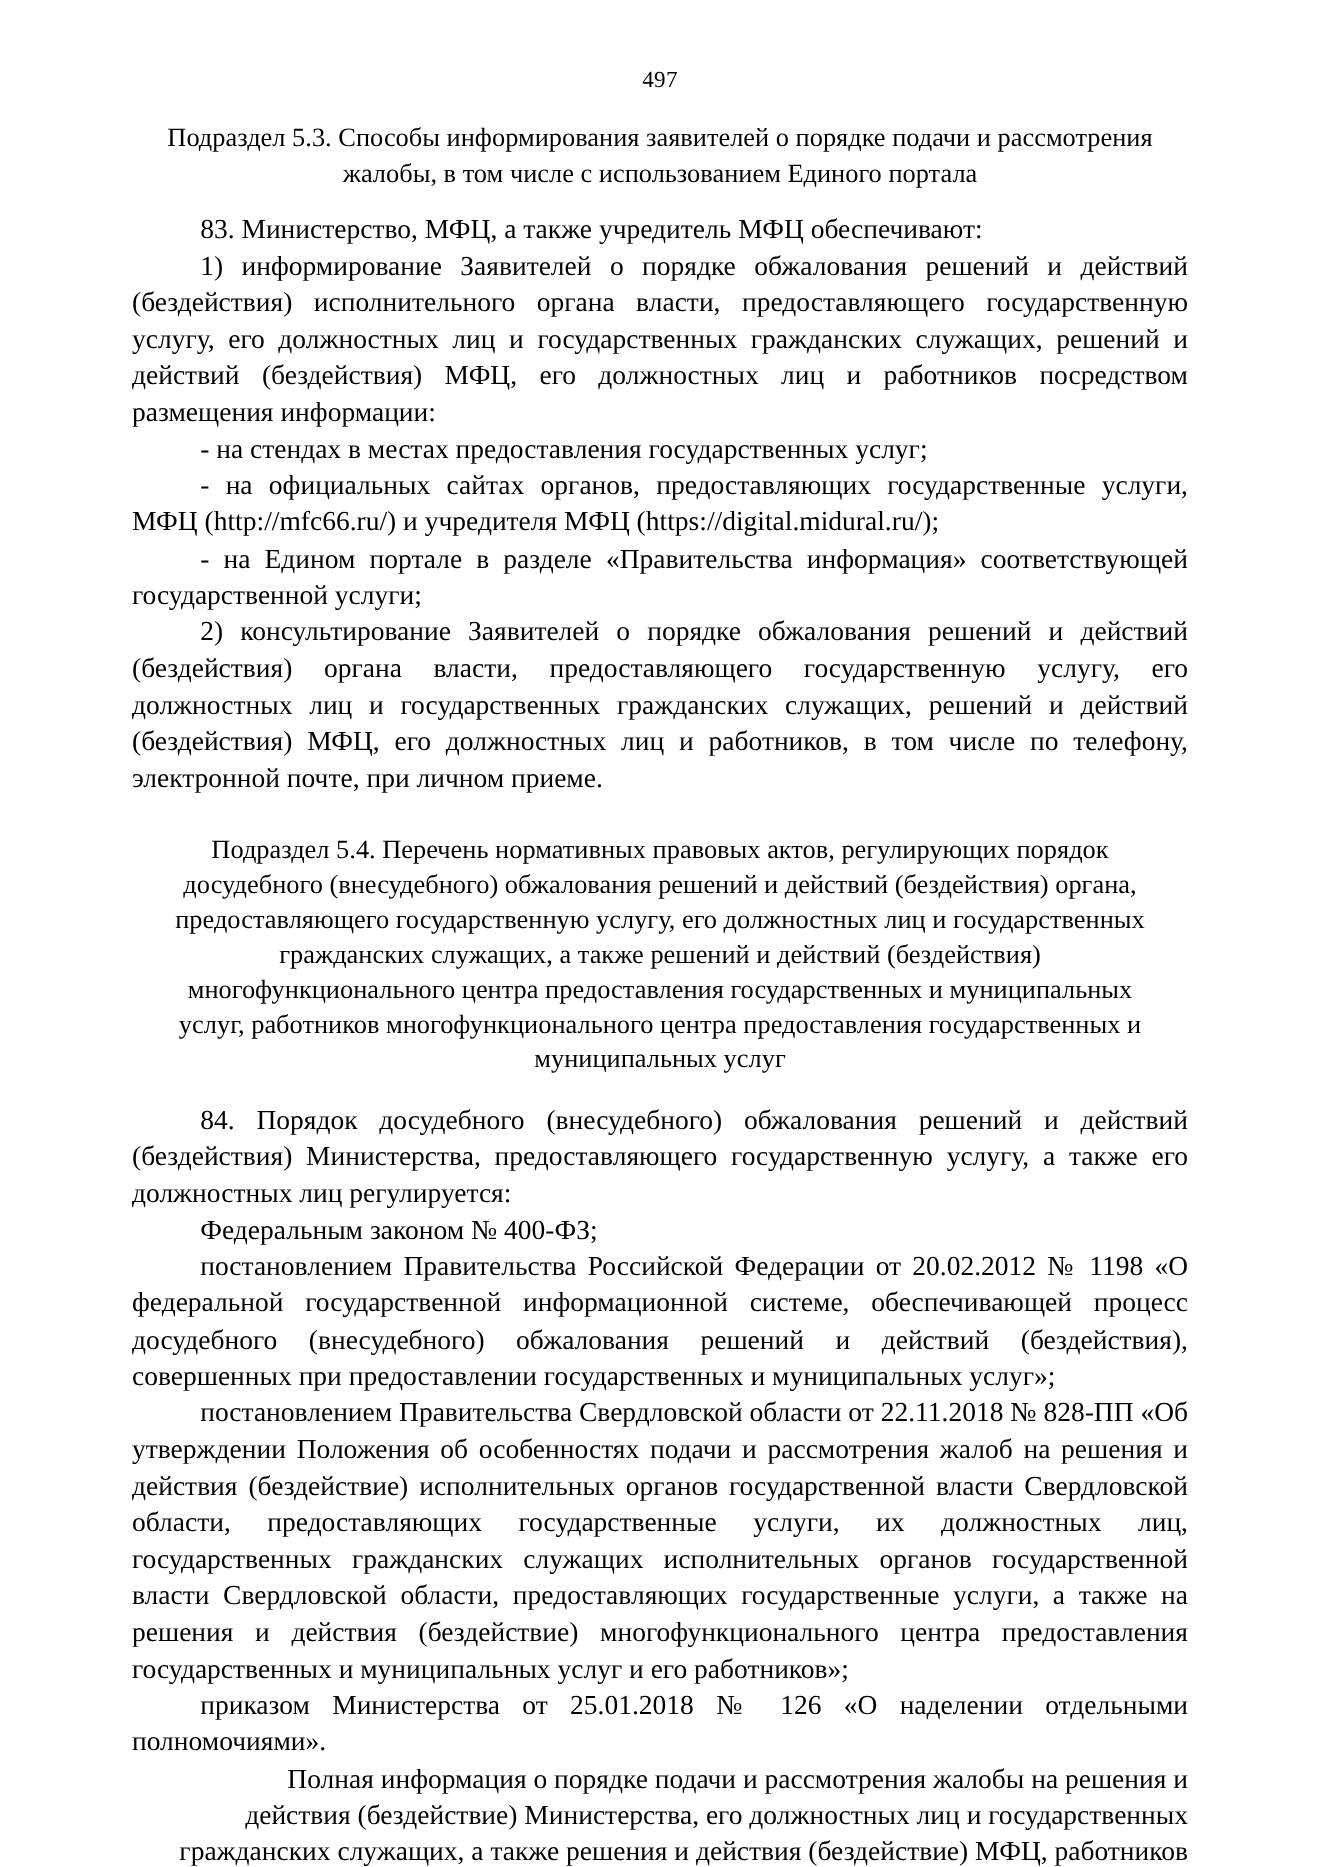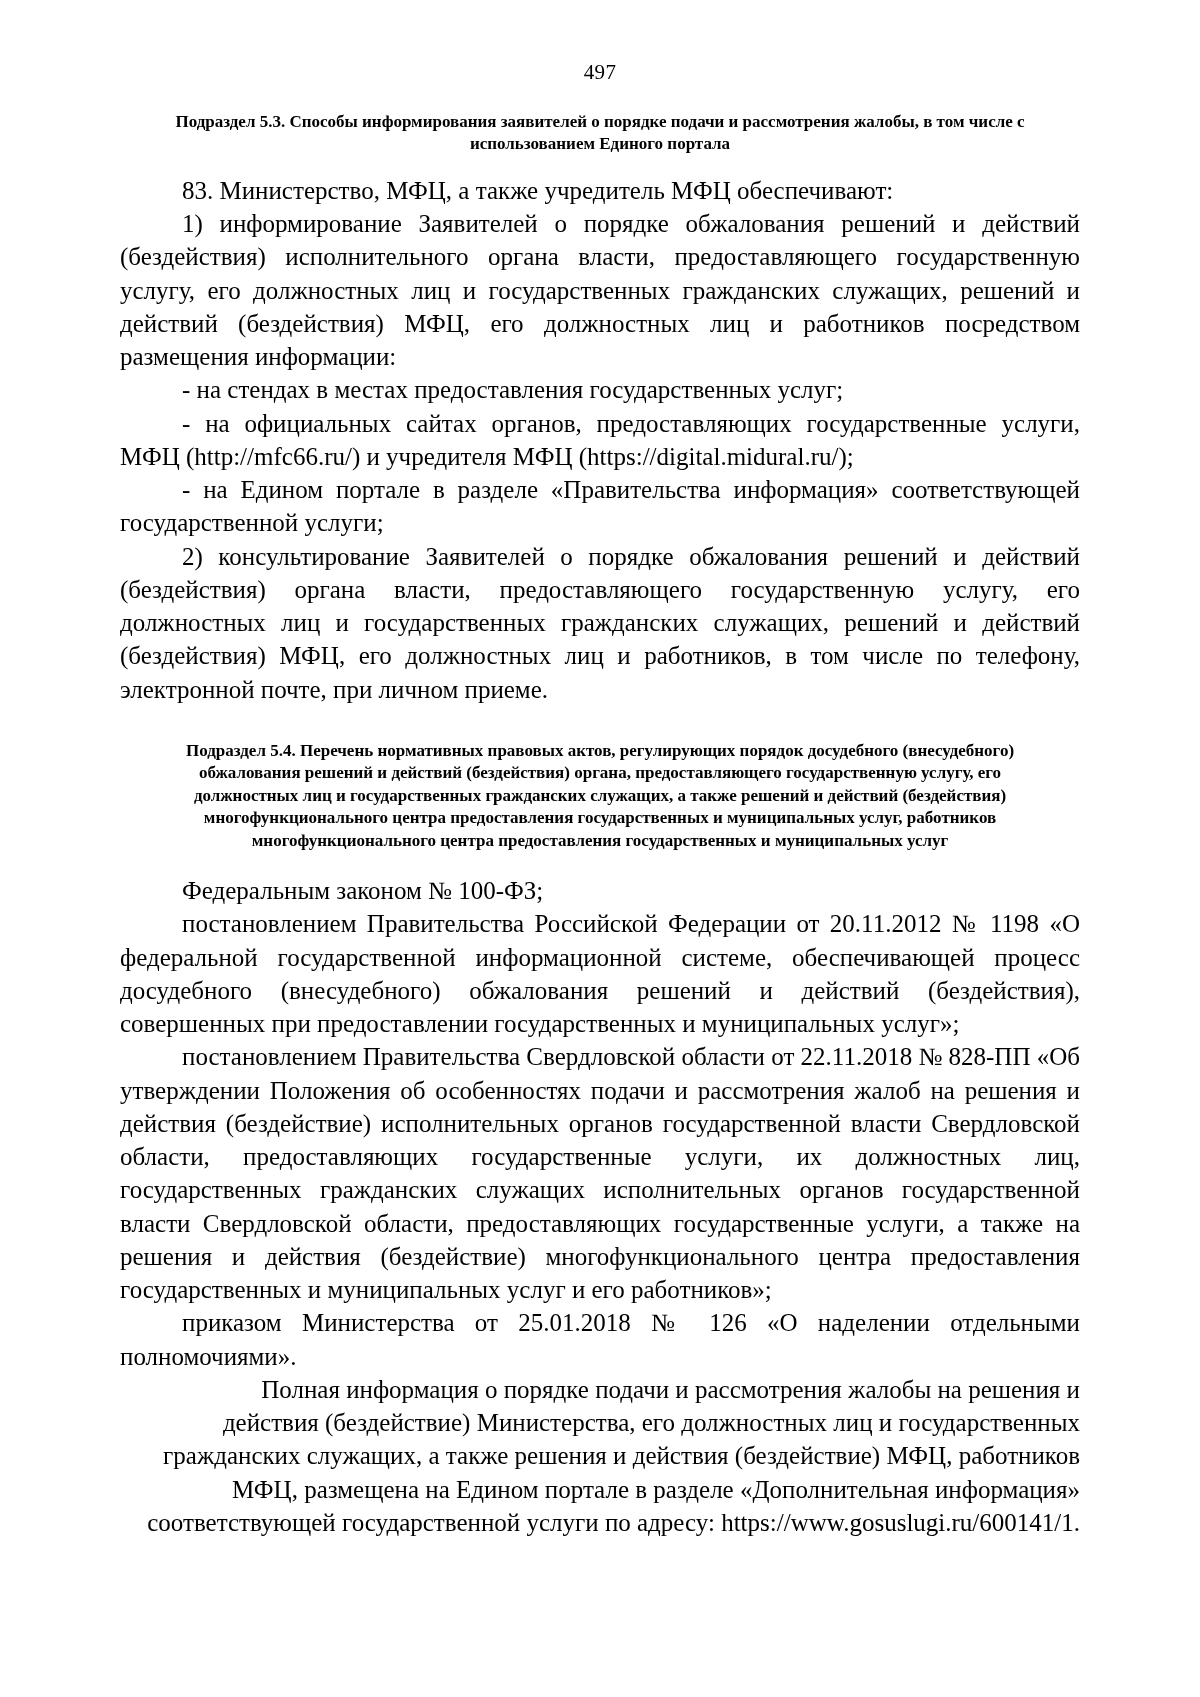--- a/index.html
+++ b/index.html
@@ -20,22 +20,22 @@
     padding: 60px 120px 40px 120px;
     position: relative;
   }
   .page-number {
     text-align: center;
     font-size: 21px;
     margin-bottom: 26px;
     letter-spacing: 0.3px;
   }
   .heading {
-    font-weight: bold;
-    font-size: 17px;
+    font-weight: normal;
+    font-size: 24px;
     text-align: center;
     line-height: 1.32;
     margin: 0 0 18px 0;
     padding: 0 18px;
   }
   .heading.sub54 {
     padding: 0 30px;
     margin-top: 18px;
     margin-bottom: 22px;
   }
@@ -66,19 +66,20 @@
   <p class="body-par">1) информирование Заявителей о порядке обжалования решений и действий (бездействия) исполнительного органа власти, предоставляющего государственную услугу, его должностных лиц и государственных гражданских служащих, решений и действий (бездействия) МФЦ, его должностных лиц и работников посредством размещения информации:</p>
   <p class="body-par">- на стендах в местах предоставления государственных услуг;</p>
   <p class="body-par">- на официальных сайтах органов, предоставляющих государственные услуги, МФЦ (http://mfc66.ru/) и учредителя МФЦ (https://digital.midural.ru/);</p>
   <p class="body-par">- на Едином портале в разделе «Правительства информация» соответствующей государственной услуги;</p>
   <p class="body-par">2) консультирование Заявителей о порядке обжалования решений и действий (бездействия) органа власти, предоставляющего государственную услугу, его должностных лиц и государственных гражданских служащих, решений и действий (бездействия) МФЦ, его должностных лиц и работников, в том числе по телефону, электронной почте, при личном приеме.</p>
 
   <div class="spacer-md"></div>
 
   <h2 class="heading sub54">Подраздел 5.4. Перечень нормативных правовых актов, регулирующих порядок досудебного (внесудебного) обжалования решений и действий (бездействия) органа, предоставляющего государственную услугу, его должностных лиц и государственных гражданских служащих, а также решений и действий (бездействия) многофункционального центра предоставления государственных и муниципальных услуг, работников многофункционального центра предоставления государственных и муниципальных услуг</h2>
 
-  <p class="body-par">Федеральным законом № 100-ФЗ;</p>
-  <p class="body-par">постановлением Правительства Российской Федерации от 20.11.2012 № 1198 «О федеральной государственной информационной системе, обеспечивающей процесс досудебного (внесудебного) обжалования решений и действий (бездействия), совершенных при предоставлении государственных и муниципальных услуг»;</p>
+  <p class="body-par">84. Порядок досудебного (внесудебного) обжалования решений и действий (бездействия) Министерства, предоставляющего государственную услугу, а также его должностных лиц регулируется:</p>
+  <p class="body-par">Федеральным законом № 400-ФЗ;</p>
+  <p class="body-par">постановлением Правительства Российской Федерации от 20.02.2012 № 1198 «О федеральной государственной информационной системе, обеспечивающей процесс досудебного (внесудебного) обжалования решений и действий (бездействия), совершенных при предоставлении государственных и муниципальных услуг»;</p>
   <p class="body-par">постановлением Правительства Свердловской области от 22.11.2018 № 828-ПП «Об утверждении Положения об особенностях подачи и рассмотрения жалоб на решения и действия (бездействие) исполнительных органов государственной власти Свердловской области, предоставляющих государственные услуги, их должностных лиц, государственных гражданских служащих исполнительных органов государственной власти Свердловской области, предоставляющих государственные услуги, а также на решения и действия (бездействие) многофункционального центра предоставления государственных и муниципальных услуг и его работников»;</p>
   <p class="body-par">приказом Министерства от 25.01.2018 № 126 «О наделении отдельными полномочиями».</p>
   <p class="body-par last">Полная информация о порядке подачи и рассмотрения жалобы на решения и действия (бездействие) Министерства, его должностных лиц и государственных гражданских служащих, а также решения и действия (бездействие) МФЦ, работников МФЦ, размещена на Едином портале в разделе «Дополнительная информация» соответствующей государственной услуги по адресу: https://www.gosuslugi.ru/600141/1.</p>
 
 </div>
 
 </body></html>

